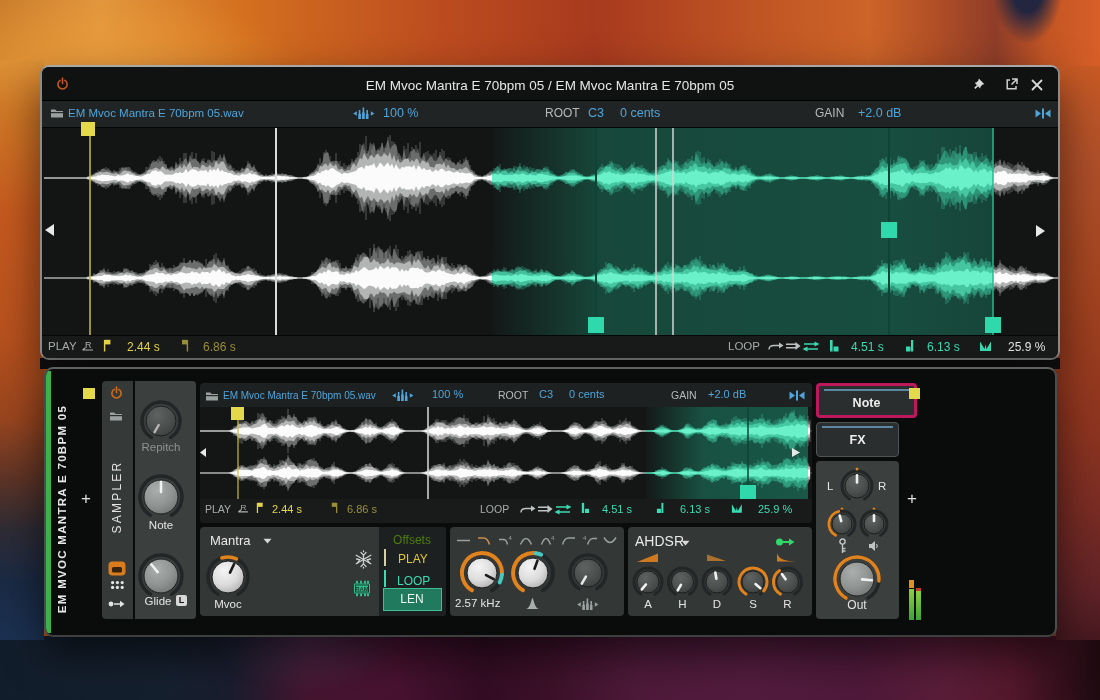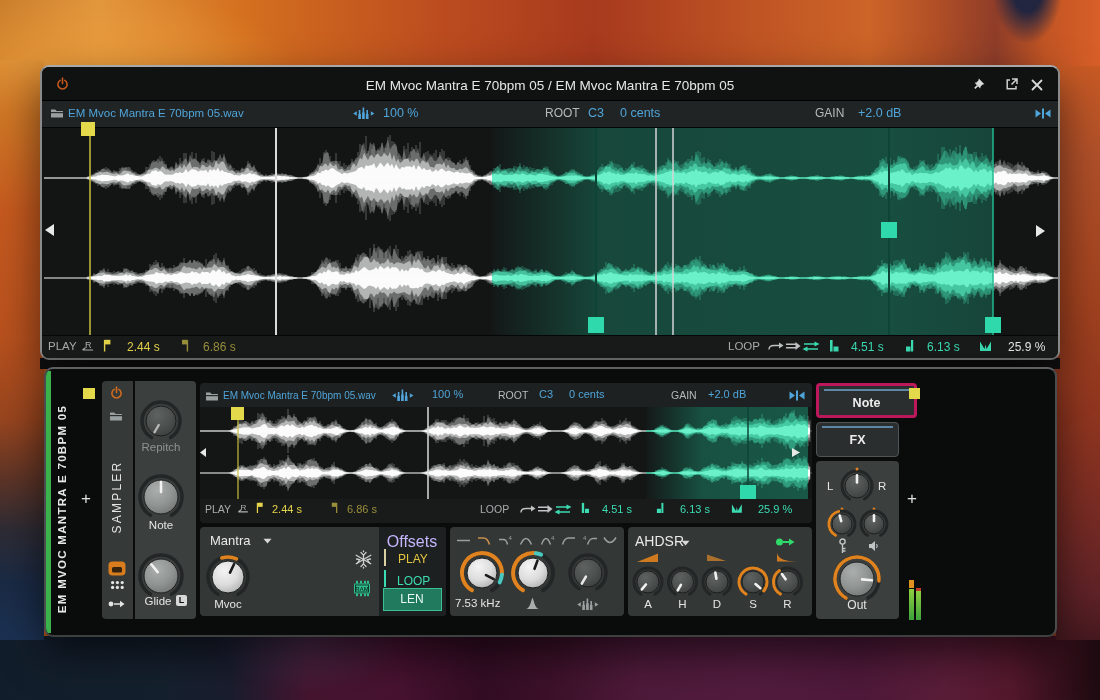--- a/index.html
+++ b/index.html
@@ -519,21 +519,21 @@
 <rect x="4" y="13.5" width="2" height="2.7"></rect>
           <rect x="8" y="13.5" width="2" height="2.7"></rect>
           <rect x="12" y="13.5" width="2" height="2.7"></rect>
           <rect x="15" y="13.5" width="2" height="2.7"></rect>
         </g>
 <rect x="3.5" y="5" width="13" height="7" fill="none" stroke="#103828" stroke-width="1"></rect>
 <text x="10" y="10.8" font-family="Liberation Sans" font-size="6" font-weight="bold" fill="#103828" text-anchor="middle">RAM</text>
       </svg>
     </div>
     <div class="abs" style="left:333px;top:158px;width:67px;height:89px;background:#1d2020;border-radius:0 4px 4px 0"></div>
-    <div class="t" style="left:366px;top:164px;transform:translateX(-50%);font-size:16px;color:#c4b5fd">Offsets</div>
+    <div class="t" style="left:366px;top:164px;transform:translateX(-50%);font-size:12px;color:#4d7c0f">Offsets</div>
     <div class="abs" style="left:338px;top:180px;width:2px;height:17px;background:#d8d0a0"></div>
     <div class="t" style="left:352px;top:183px;font-size:12px;color:#e0c53f">PLAY</div>
     <div class="abs" style="left:338px;top:201px;width:2px;height:17px;background:#3bdcb2"></div>
     <div class="t" style="left:351px;top:205px;font-size:12px;color:#3bdcb2">LOOP</div>
     <div class="abs" style="left:337px;top:219px;width:59px;height:23px;background:#217a5e;border:1px solid #3bbf93"></div>
     <div class="t" style="left:366px;top:223px;transform:translateX(-50%);font-size:12px;color:#e8f8f0">LEN</div>
     <div class="abs" style="left:404px;top:158px;width:174px;height:89px;background:#333736;border-radius:4px"></div>
     <div class="abs" style="left:410px;top:166px">
       <svg width="15" height="11" viewBox="0 0 15 11" style="">
         <line x1="1" y1="5.5" x2="14" y2="5.5" stroke="#9aa0a0" stroke-width="1.5"></line>
@@ -585,21 +585,21 @@
       <line x1="36.0" y1="27.1" x2="43.7" y2="31.2" stroke="#1a1a1a" stroke-width="2.6" stroke-linecap="round"></line>
       <path d="M73.0 42.3A20 20 0 1 1 93.0 42.3" stroke="#232626" stroke-width="4" fill="none" stroke-linecap="round"></path>
       <path d="M73.0 42.3A20 20 0 0 1 85.8 5.2" stroke="#e0831f" stroke-width="4" fill="none" stroke-linecap="round"></path>
       <path d="M85.8 5.2A20 20 0 0 1 91.1 6.7" stroke="#49c7c0" stroke-width="4" fill="none" stroke-linecap="round"></path>
       <circle cx="83" cy="25" r="15" fill="url(#gradW)" stroke="#1d1f1f" stroke-width="1"></circle>
       <line x1="84.5" y1="20.8" x2="87.5" y2="12.6" stroke="#1a1a1a" stroke-width="2.6" stroke-linecap="round"></line>
       <path d="M129.0 40.6A18 18 0 1 1 147.0 40.6" stroke="#232626" stroke-width="3.5" fill="none" stroke-linecap="round"></path>
       <circle cx="138" cy="25" r="14" fill="url(#gradD)" stroke="#1d1f1f" stroke-width="1"></circle>
       <line x1="135.9" y1="28.6" x2="131.8" y2="35.7" stroke="#e8e8e8" stroke-width="2.6" stroke-linecap="round"></line>
     </svg>
-    <div class="t" style="left:409px;top:228px;font-size:11.5px;color:#e4e4e4">7.53 kHz</div>
+    <div class="t" style="left:409px;top:228px;font-size:11.5px;color:#e4e4e4">2.57 kHz</div>
     <div class="abs" style="left:479px;top:227px">
       <svg width="15" height="14" viewBox="0 0 15 14" style="">
         <path d="M0.8,13 C6,12.6 6.2,2 7.5,2 C8.8,2 9,12.6 14.2,13 z" fill="#a8aeac"></path>
       </svg>
     </div>
     <div class="abs" style="left:530px;top:229px">
       <svg width="25" height="13" viewBox="0 0 25 13" style="">
         <g fill="#9aa0a0">
           <polygon points="4.8,4.2 4.8,8.8 1.2,6.5"></polygon>
           <rect x="6.8" y="3" width="1.6" height="9"></rect>

